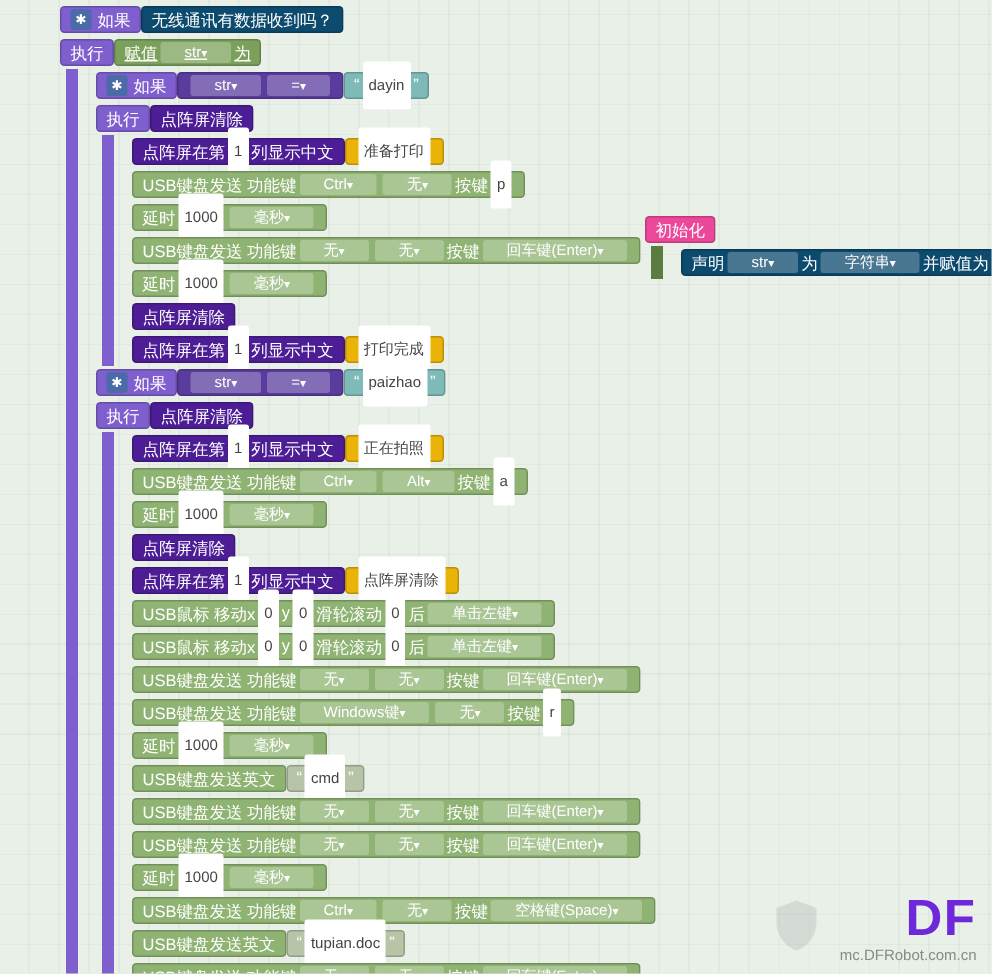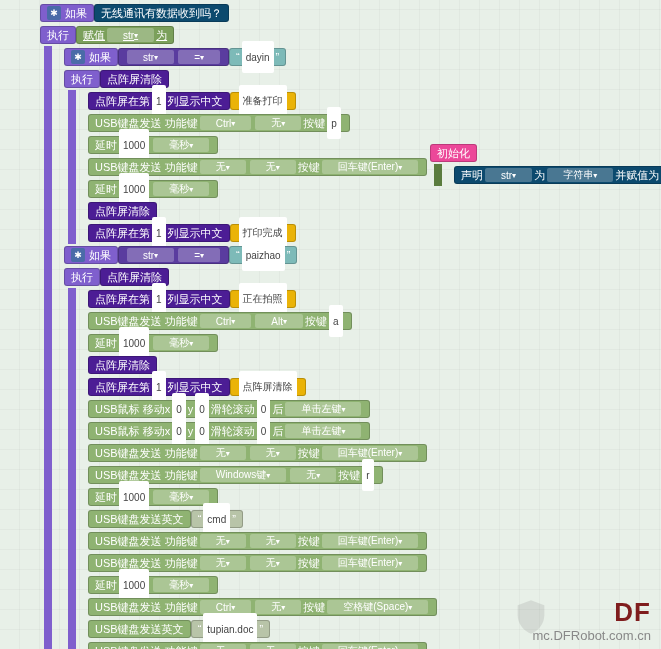--- a/index.html
+++ b/index.html
@@ -82,22 +82,22 @@
     .left-panel { position: absolute; top: 2px; left: 40px; }
     .right-panel { position: absolute; top: 142px; left: 430px; }
 
     .watermark {
       position: absolute;
       bottom: 6px;
       right: 10px;
       text-align: right;
       font-weight: bold;
     }
-    .watermark .df { color: #7f1d1d; font-size: 26px; letter-spacing: 1px; }
-    .watermark .url { color: #888; font-size: 13px; font-weight: normal; padding-left: 31px; }
+    .watermark .df { color: #6d28d9; font-size: 34px; letter-spacing: 1px; }
+    .watermark .url { color: #888; font-size: 10px; font-weight: normal; padding-left: 31px; }
     .shield {
       position: absolute;
       bottom: 12px;
       right: 110px;
       width: 40px; height: 40px;
       opacity: 0.15;
     }
   </style>
 </head>
 <body>

